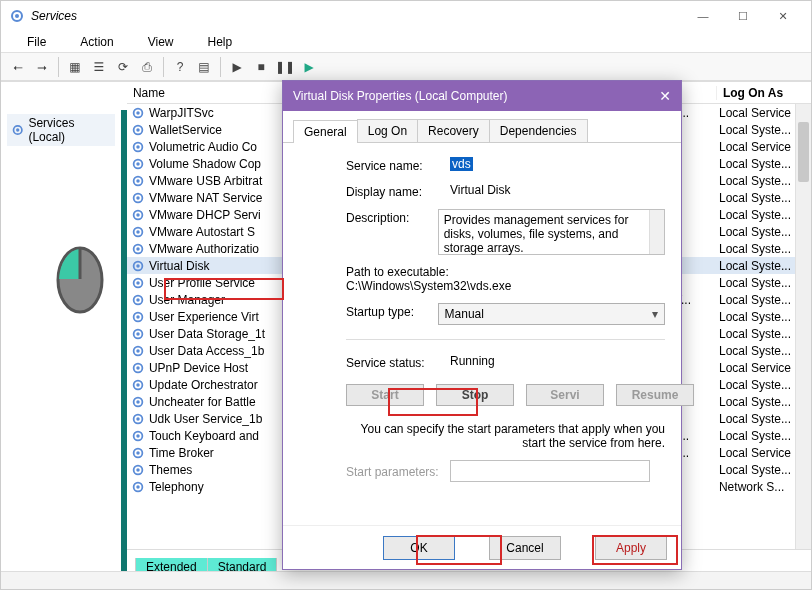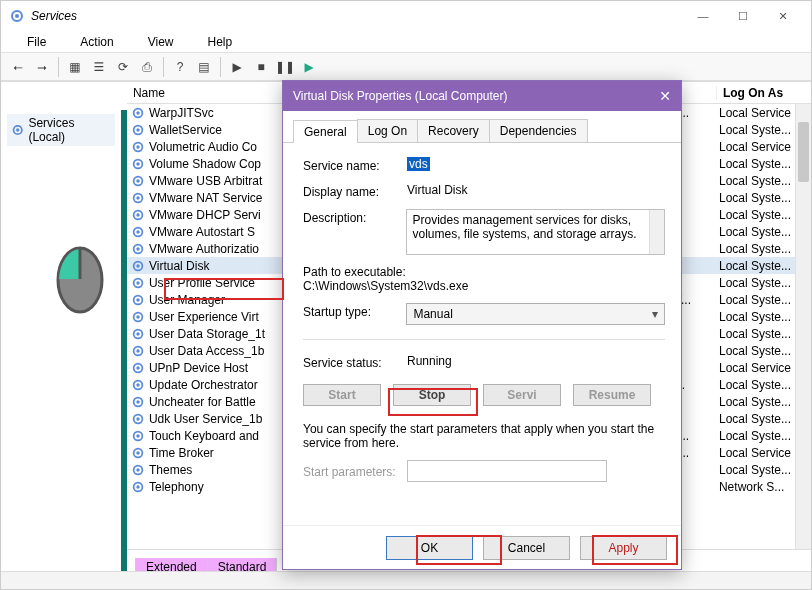--- a/index.html
+++ b/index.html
@@ -92,21 +92,21 @@
   .row.selected { background: #dde8f5; }
   .vscroll { width: 16px; background: #f0f0f0; border-left: 1px solid #e0e0e0; position: relative; }
   .vscroll .thumb { position: absolute; top: 18px; left: 2px; right: 2px; height: 60px; background: #c8c8c8; border-radius: 2px; }
   .tabs-bottom {
     height: 22px; border-top: 1px solid #ddd; display: flex; align-items: center;
     padding-left: 8px; gap: 0;
   }
   .btab {
     border: 1px solid #ccc; border-top: none;
     border-radius: 0 0 4px 4px; padding: 2px 10px 1px;
-    background: #f0abfc; margin-right: -1px; margin-top: 12px;
+    background: #5eead4; margin-right: -1px; margin-top: 12px;
   }
   .statusbar { height: 18px; border-top: 1px solid #ddd; background: #f4f4f4; }
 
   
   .mouse-deco {
     position: absolute; left: 55px; top: 245px; width: 50px; height: 70px;
   }
 
   
   .hl { position: absolute; border: 2px solid #d62828; pointer-events: none; }
@@ -130,21 +130,21 @@
     display: flex; gap: 0; padding: 8px 10px 0 10px;
     border-bottom: 1px solid #ccc;
   }
   .dtab {
     padding: 4px 10px; border: 1px solid #ccc; border-bottom: none;
     background: #f4f4f4; margin-right: -1px; position: relative;
   }
   .dtab.active { background: #fff; top: 1px; }
   .dlg-body {
     flex: 1; padding: 14px 16px 8px 20px;
-    display: flex; flex-direction: column; gap: 10px;
+    display: flex; flex-direction: column; gap: 10px; margin-left: 43px;
   }
   .frow { display: flex; align-items: flex-start; gap: 10px; }
   .flab { width: 94px; padding-top: 2px; }
   .fval { flex: 1; }
   .sel-blue { background: #0b62c4; color: #fff; padding: 0 2px; }
   .desc-box {
     border: 1px solid #c0c0c0; background: #fff;
     padding: 3px 5px; height: 46px; width: 260px;
     position: relative;
   }
@@ -167,22 +167,22 @@
   }
   .sbtn.disabled { color: #9a9a9a; }
   .param-input {
     border: 1px solid #c0c0c0; height: 22px; width: 200px; background: #fff;
   }
   .dlg-footer {
     height: 44px; display: flex; align-items: center; justify-content: flex-end;
     gap: 10px; padding: 0 14px; border-top: 1px solid #eee;
   }
   .fbtn {
-    width: 87px; height: 24px; border: 1px solid #b0b0b0;
-    background: #eaeaea; display: flex; align-items: center; justify-content: center;
+    width: 72px; height: 24px; border: 1px solid #b0b0b0;
+    background: #eaeaea; display: flex; align-items: center; justify-content: center; margin-left: 24px;
   }
   .fbtn.primary { border: 1.5px solid #3b78c4; }
   .fbtn.disabled { color: #b91c1c; }
 </style>
 </head>
 <body>
 
 <div class="window">
   <div class="titlebar">
     <svg class="title-icon" viewBox="0 0 16 16">
@@ -507,21 +507,21 @@
     <div class="frow">
       <div class="flab">Service status:</div>
       <div class="fval">Running</div>
     </div>
     <div class="sbtns">
       <div class="sbtn disabled">Start</div>
       <div class="sbtn">Stop</div>
       <div class="sbtn disabled">Servi</div>
       <div class="sbtn disabled">Resume</div>
     </div>
-    <div style="margin-top:6px;">You can specify the start parameters that apply when you start the service from here.</div>
+    <div style="margin-top:6px;text-align:right;">You can specify the start parameters that apply when you start the service from here.</div>
     <div class="frow" style="align-items:center;">
       <div class="flab" style="color:#9a9a9a">Start parameters:</div>
       <div class="param-input" value=""></div>
     </div>
   </div>
   <div class="dlg-footer">
     <div class="fbtn primary">OK</div>
     <div class="fbtn">Cancel</div>
     <div class="fbtn disabled">Apply</div>
   </div>

